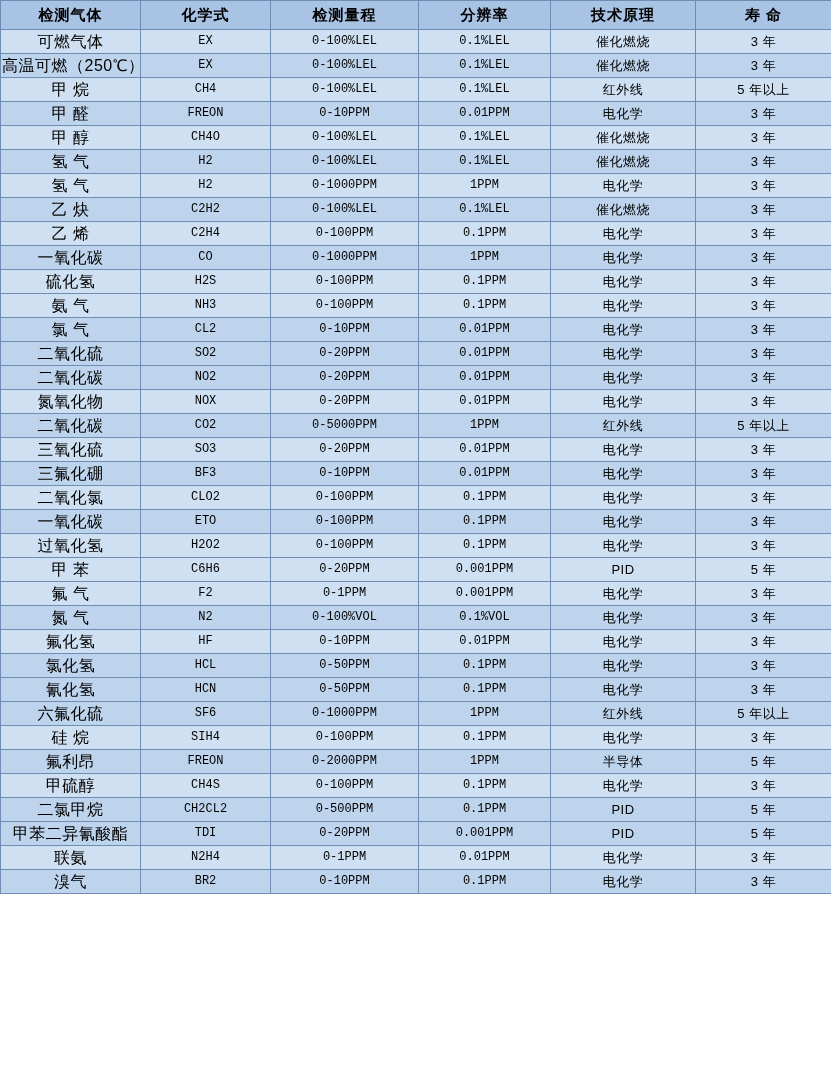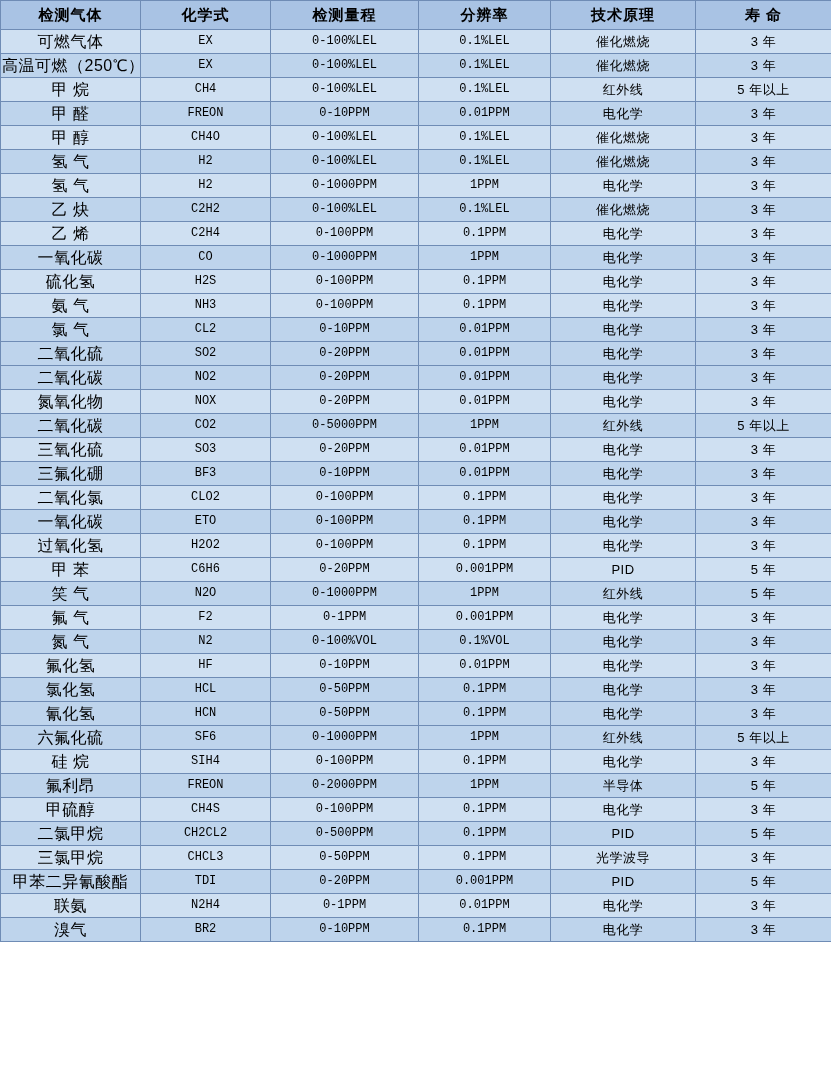--- a/index.html
+++ b/index.html
@@ -266,28 +266,20 @@
         <td class="col-life">3 年</td>
       </tr>
       <tr class="r-odd">
         <td class="col-name">甲 苯</td>
         <td class="col-formula">C6H6</td>
         <td class="col-range">0-20PPM</td>
         <td class="col-res">0.001PPM</td>
         <td class="col-principle">PID</td>
         <td class="col-life">5 年</td>
       </tr>
-      <tr class="r-even">
-        <td class="col-name">笑 气</td>
-        <td class="col-formula">N2O</td>
-        <td class="col-range">0-1000PPM</td>
-        <td class="col-res">1PPM</td>
-        <td class="col-principle">红外线</td>
-        <td class="col-life">5 年</td>
-      </tr>
       <tr class="r-odd">
         <td class="col-name">氟 气</td>
         <td class="col-formula">F2</td>
         <td class="col-range">0-1PPM</td>
         <td class="col-res">0.001PPM</td>
         <td class="col-principle">电化学</td>
         <td class="col-life">3 年</td>
       </tr>
       <tr class="r-even">
         <td class="col-name">氮 气</td>
@@ -354,28 +346,20 @@
         <td class="col-life">3 年</td>
       </tr>
       <tr class="r-even">
         <td class="col-name">二氯甲烷</td>
         <td class="col-formula">CH2CL2</td>
         <td class="col-range">0-500PPM</td>
         <td class="col-res">0.1PPM</td>
         <td class="col-principle">PID</td>
         <td class="col-life">5 年</td>
       </tr>
-      <tr class="r-odd">
-        <td class="col-name">三氯甲烷</td>
-        <td class="col-formula">CHCL3</td>
-        <td class="col-range">0-50PPM</td>
-        <td class="col-res">0.1PPM</td>
-        <td class="col-principle">光学波导</td>
-        <td class="col-life">3 年</td>
-      </tr>
       <tr class="r-even">
         <td class="col-name">甲苯二异氰酸酯</td>
         <td class="col-formula">TDI</td>
         <td class="col-range">0-20PPM</td>
         <td class="col-res">0.001PPM</td>
         <td class="col-principle">PID</td>
         <td class="col-life">5 年</td>
       </tr>
       <tr class="r-odd">
         <td class="col-name">联氨</td>

